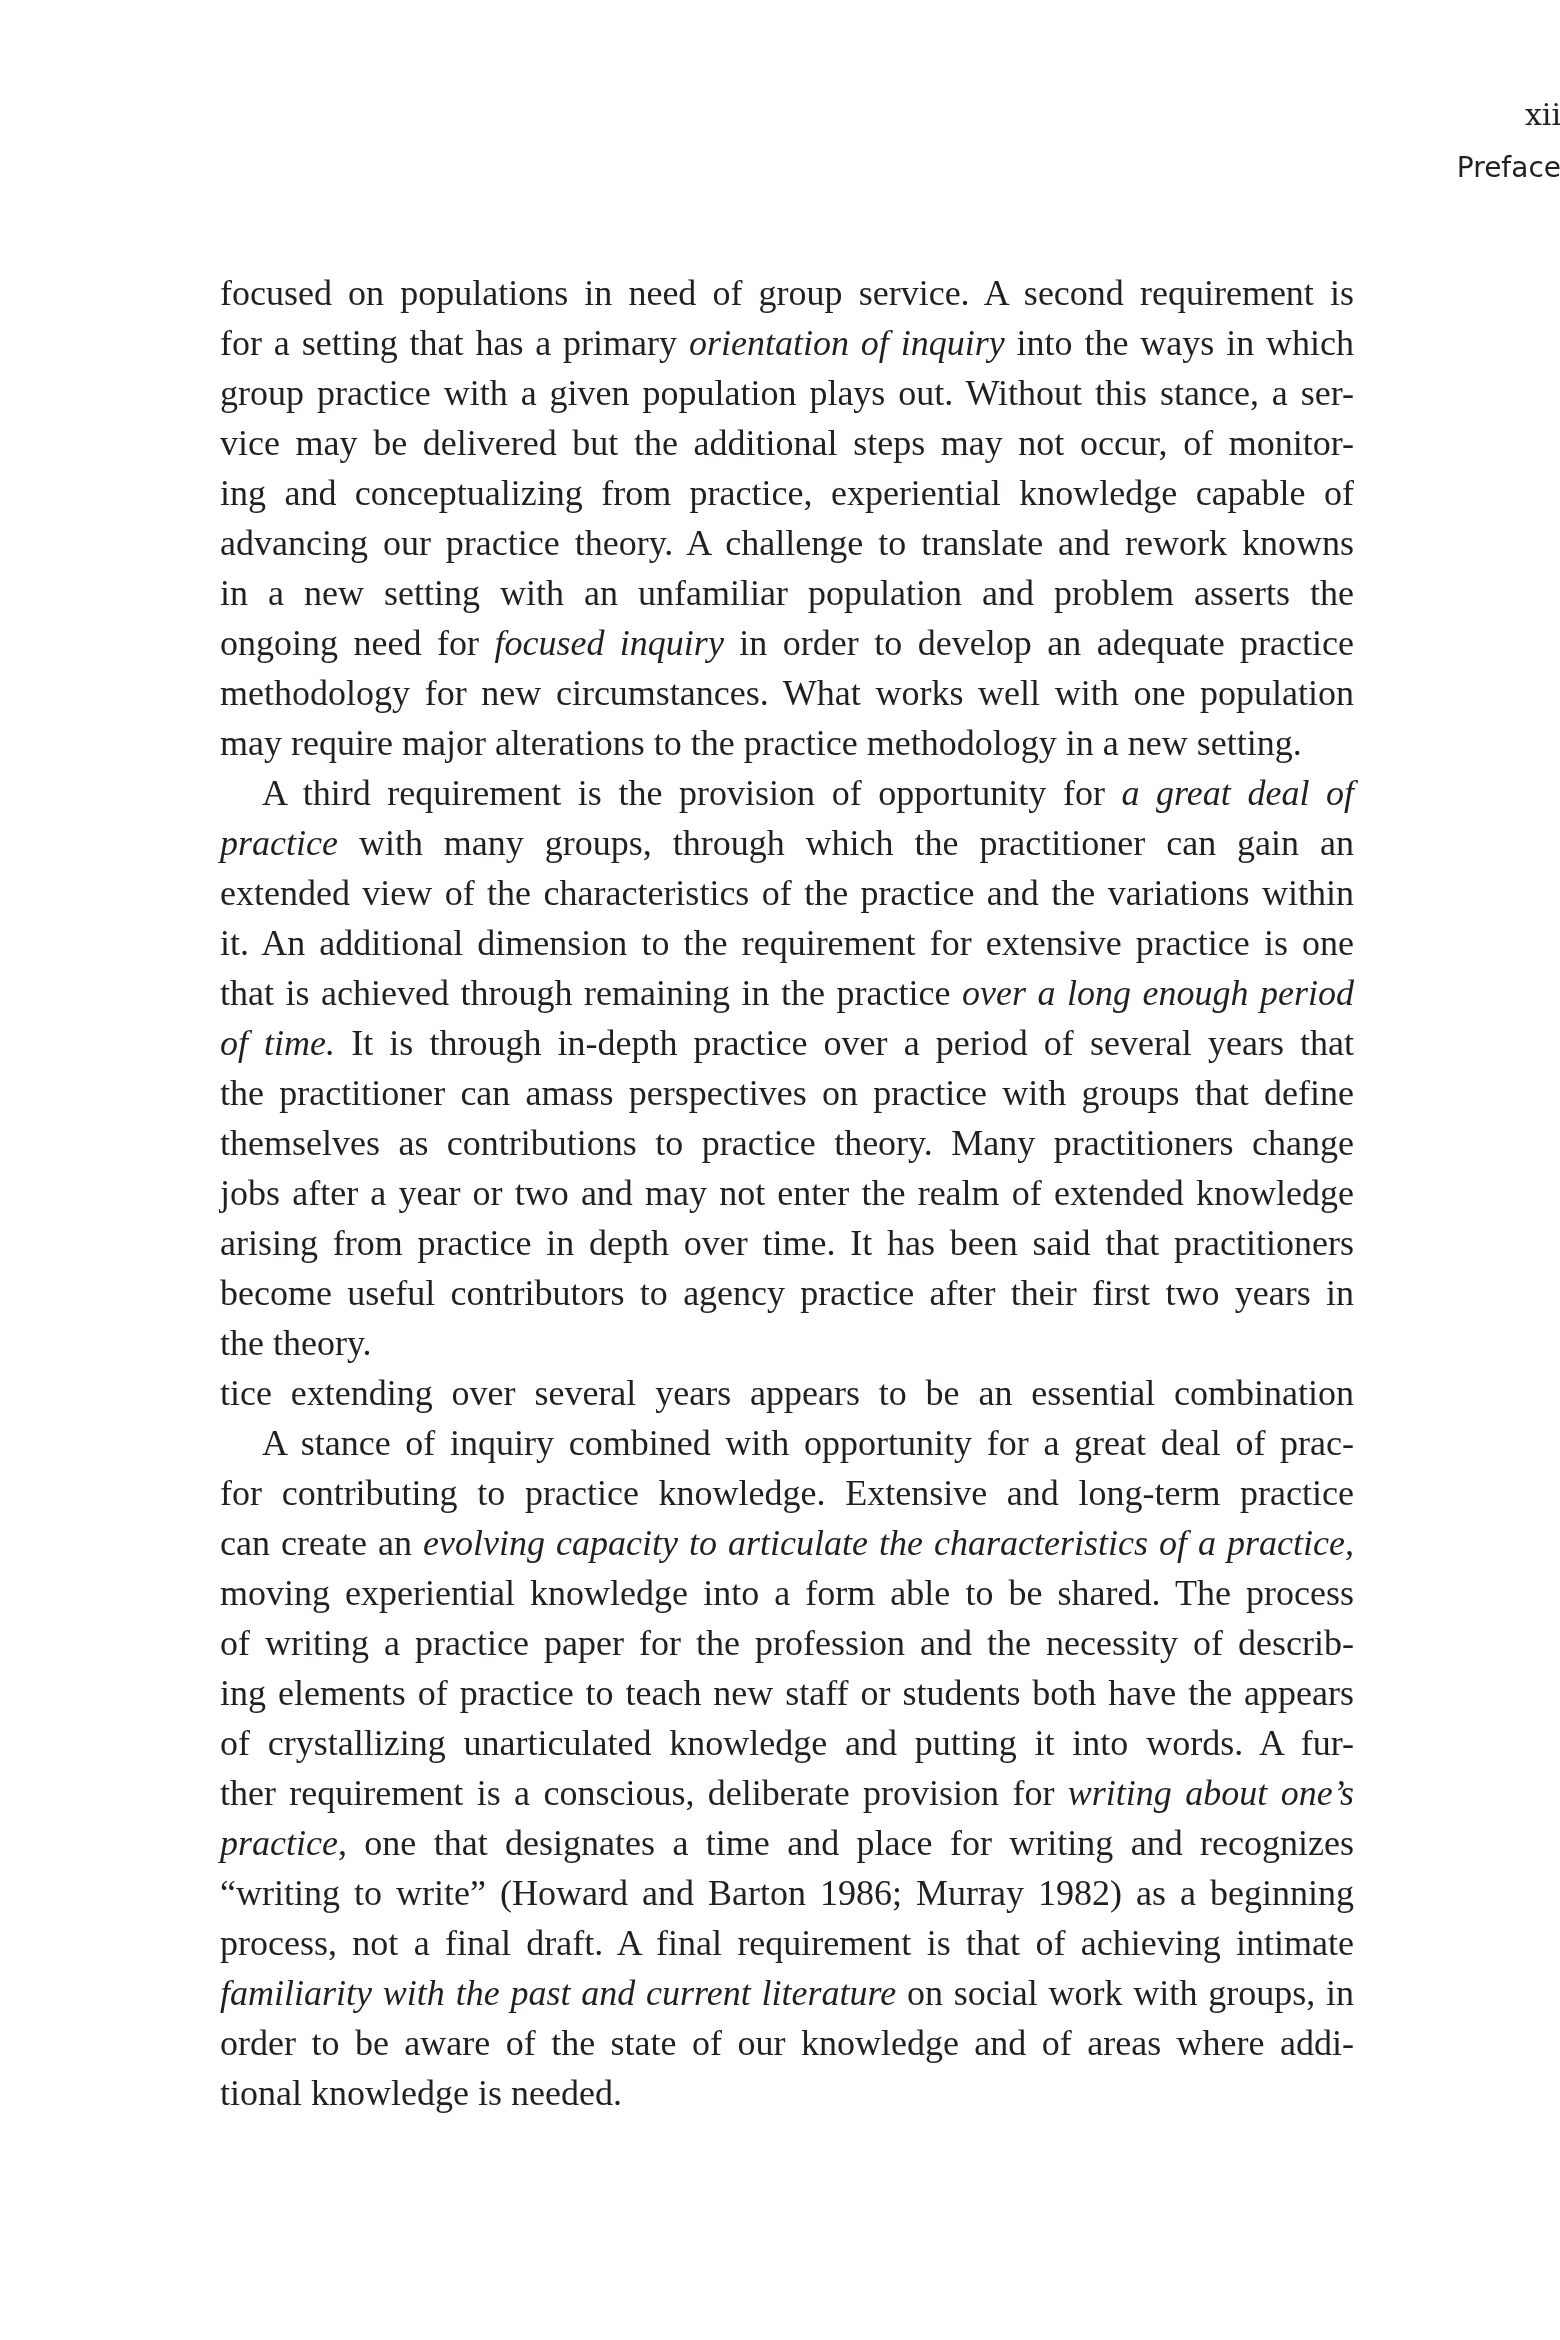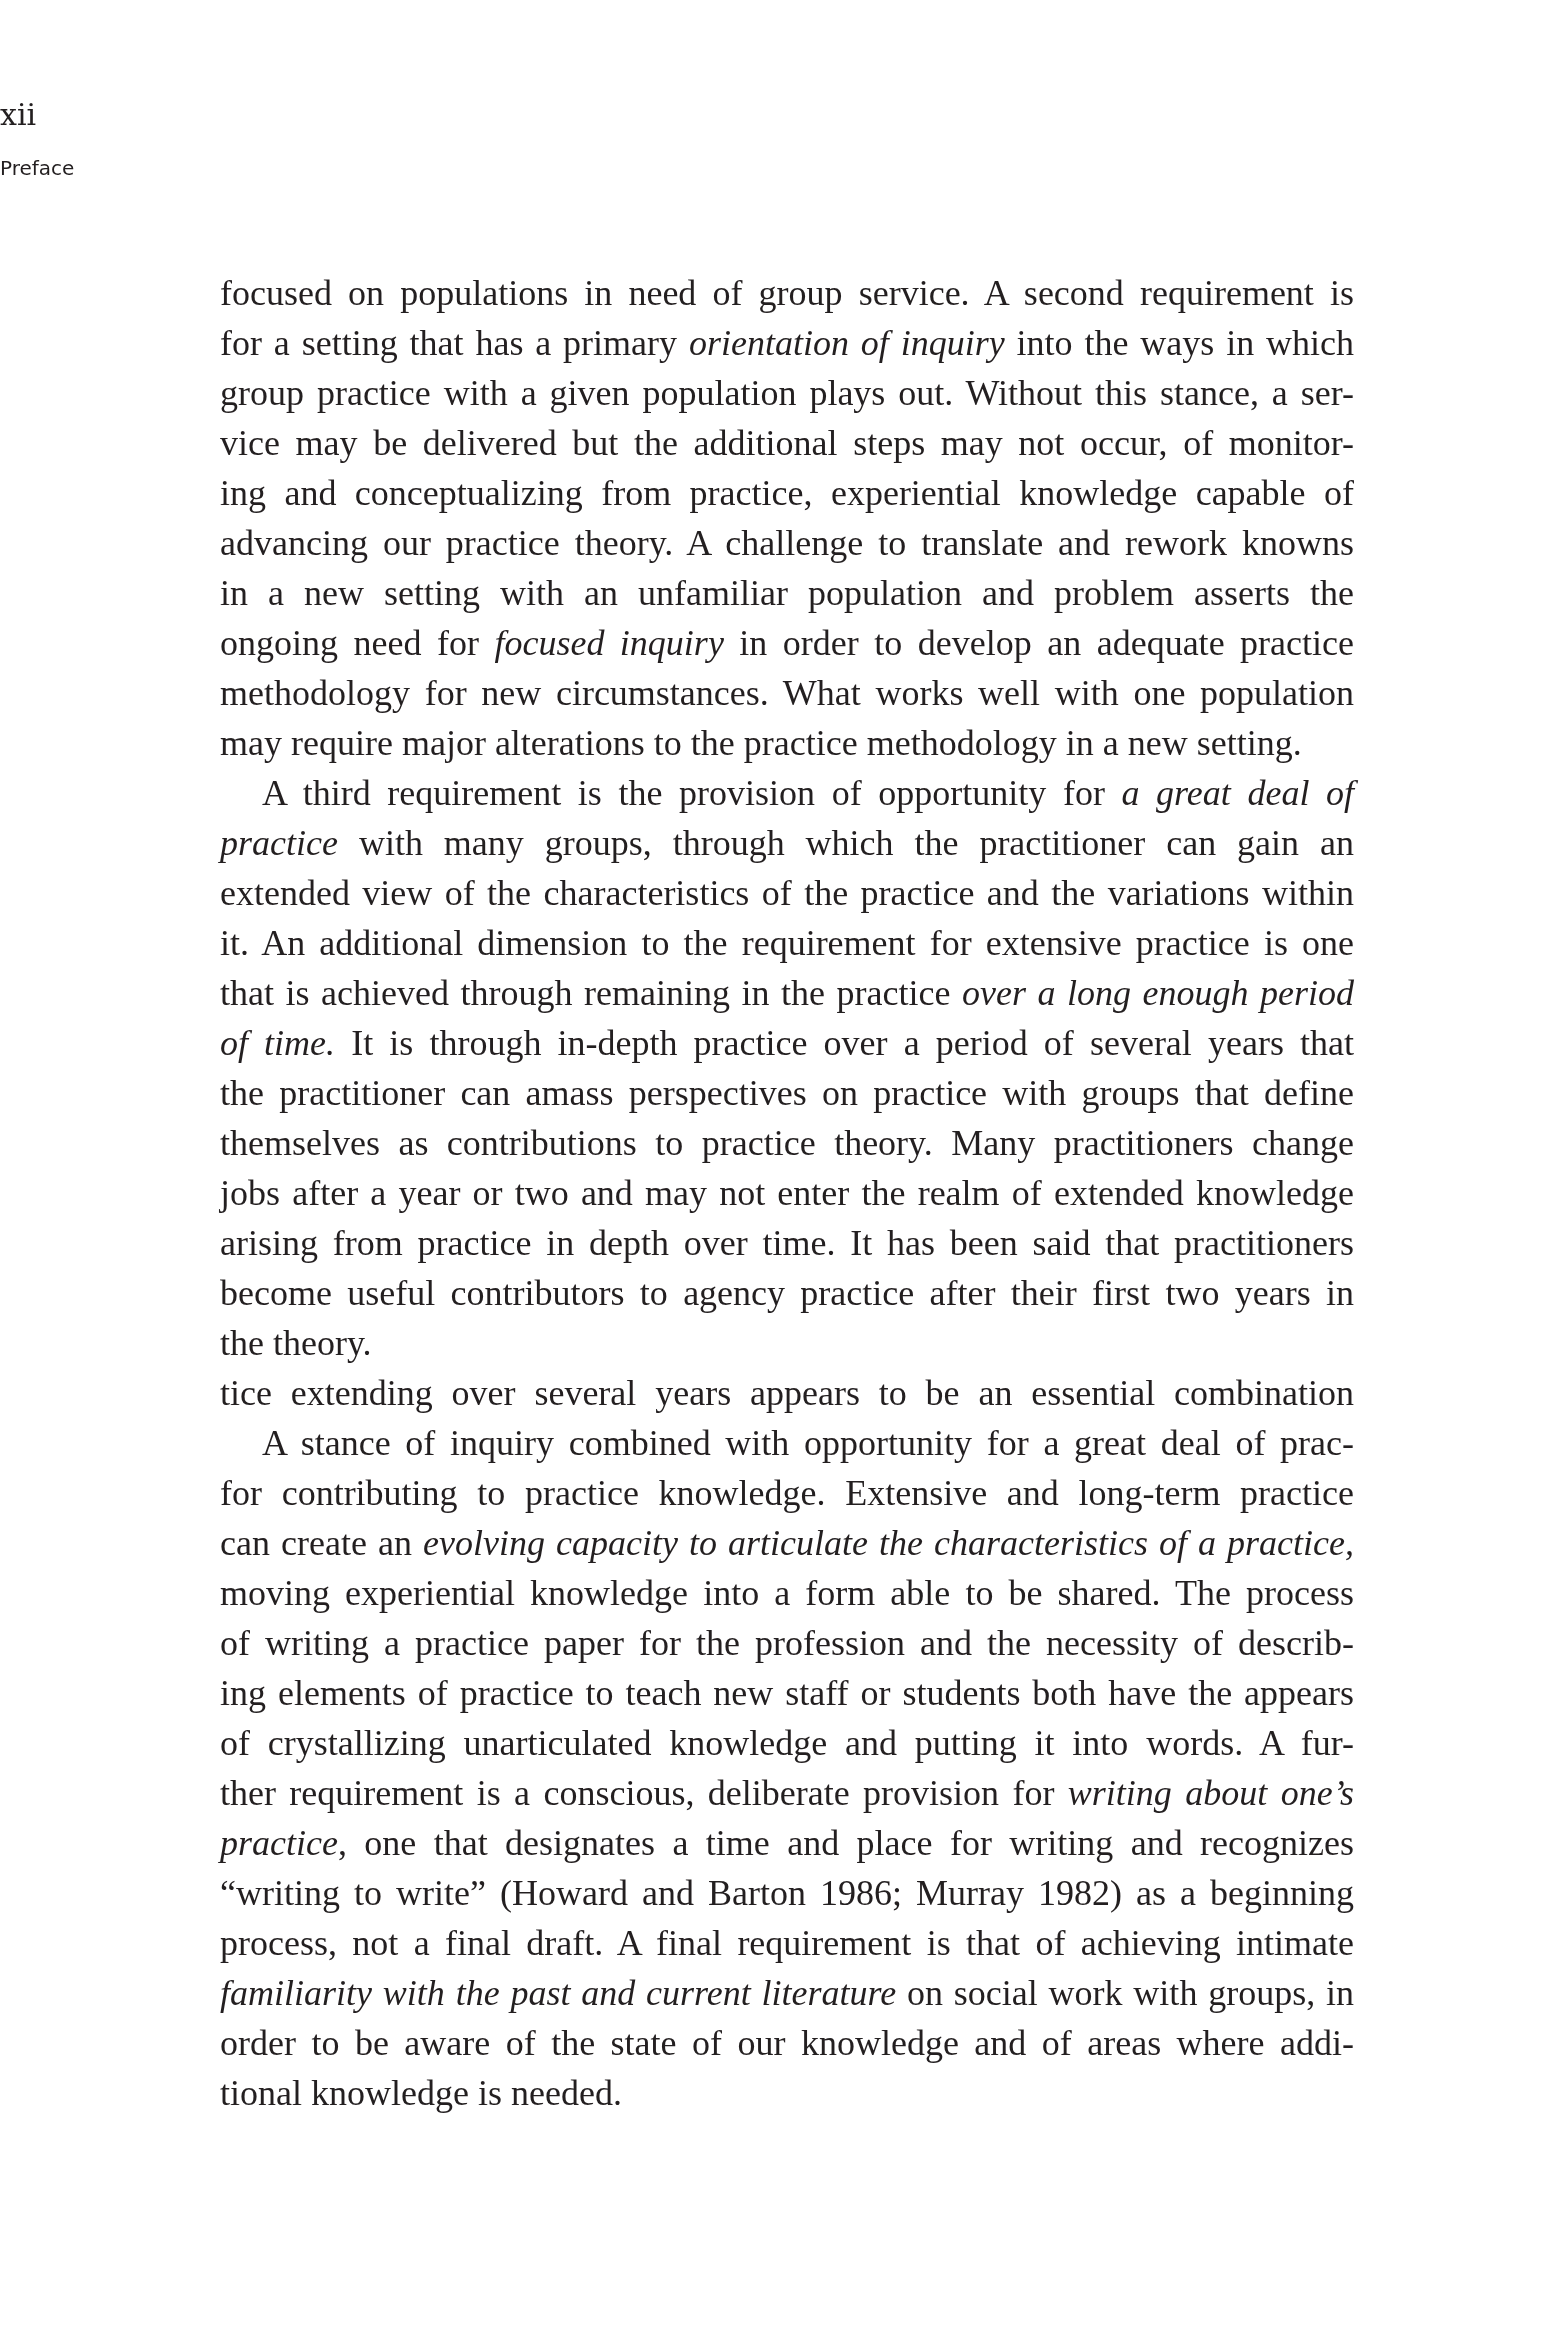--- a/index.html
+++ b/index.html
@@ -1,19 +1,19 @@
 <!DOCTYPE html>
 <html><head>
 <meta charset="utf-8">
 <style>
   html, body { margin: 0; padding: 0; background: #ffffff; }
   body { width: 1561px; height: 2341px; position: relative; overflow: hidden; color: #231f20; }
-  .running-head { position: absolute; left: 0; width: 1561px; text-align: left; }
+  .running-head { position: absolute; left: 0; width: 1561px; text-align: right; }
   .folio { top: 96px; font-family: "DejaVu Serif", serif; font-size: 30px; line-height: 38px; }
-  .section-title { top: 149px; font-family: "DejaVu Sans", sans-serif; font-size: 20px; line-height: 38px; }
+  .section-title { top: 149px; font-family: "DejaVu Sans", sans-serif; font-size: 28px; line-height: 38px; }
   .body-text { position: absolute; left: 220px; top: 247px; width: 1134px;
                font-family: "Liberation Serif", serif; font-size: 36px; margin-top: 21px; }
   .line { display: block; height: 50px; line-height: 50px; white-space: nowrap;
           text-align: justify; text-align-last: justify; }
   .line.last { text-align-last: left; }
   .line.indent { padding-left: 42px; }
   .line em { font-style: italic; }
 </style>
 </head>
 <body>

